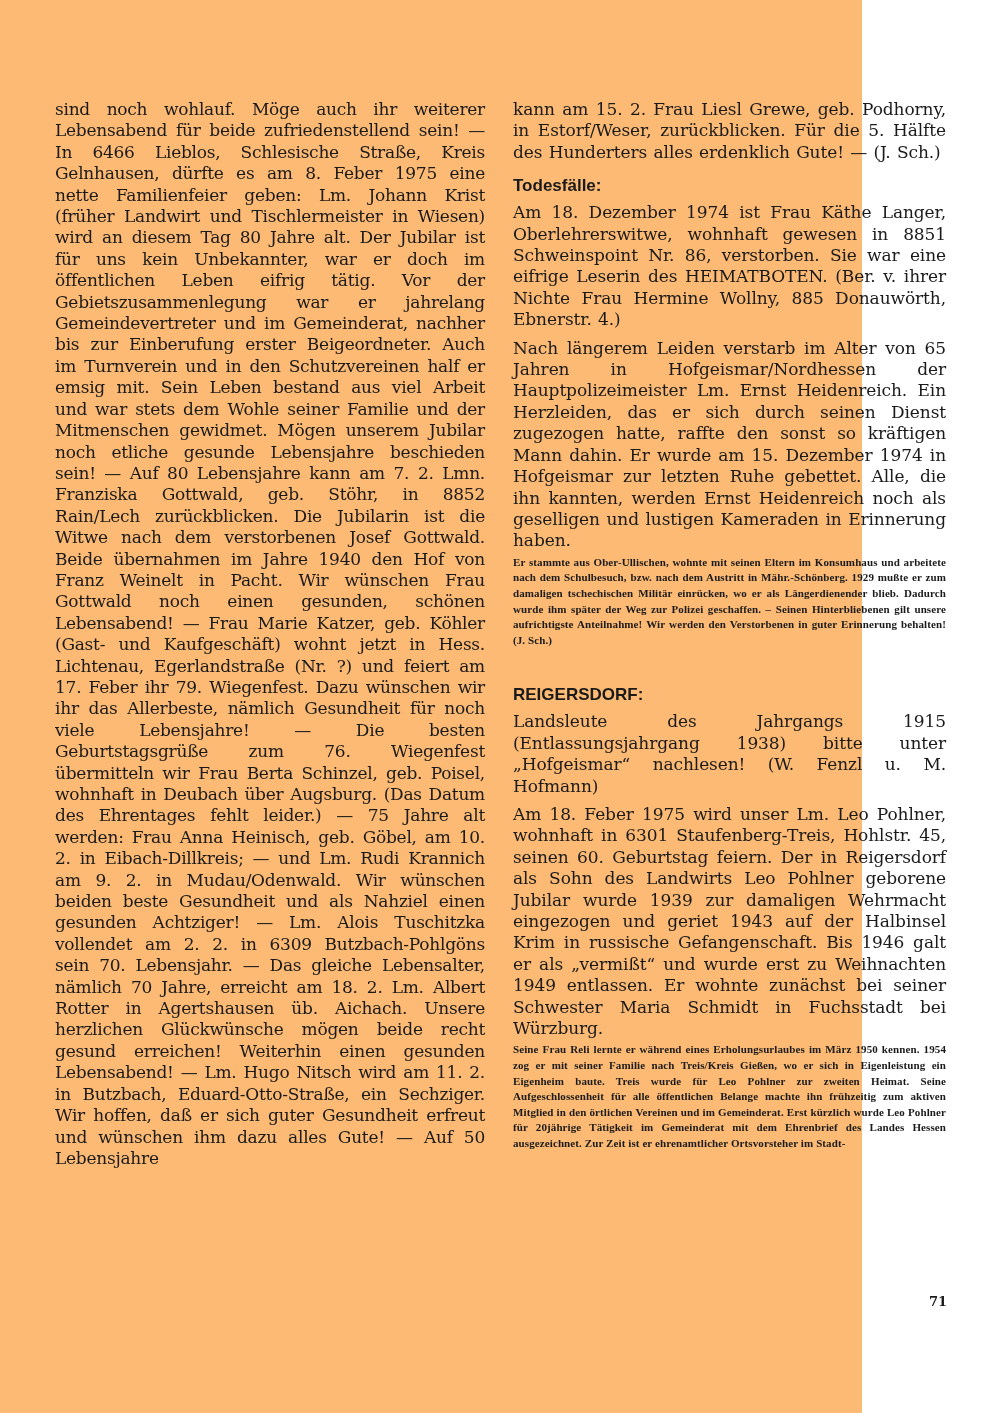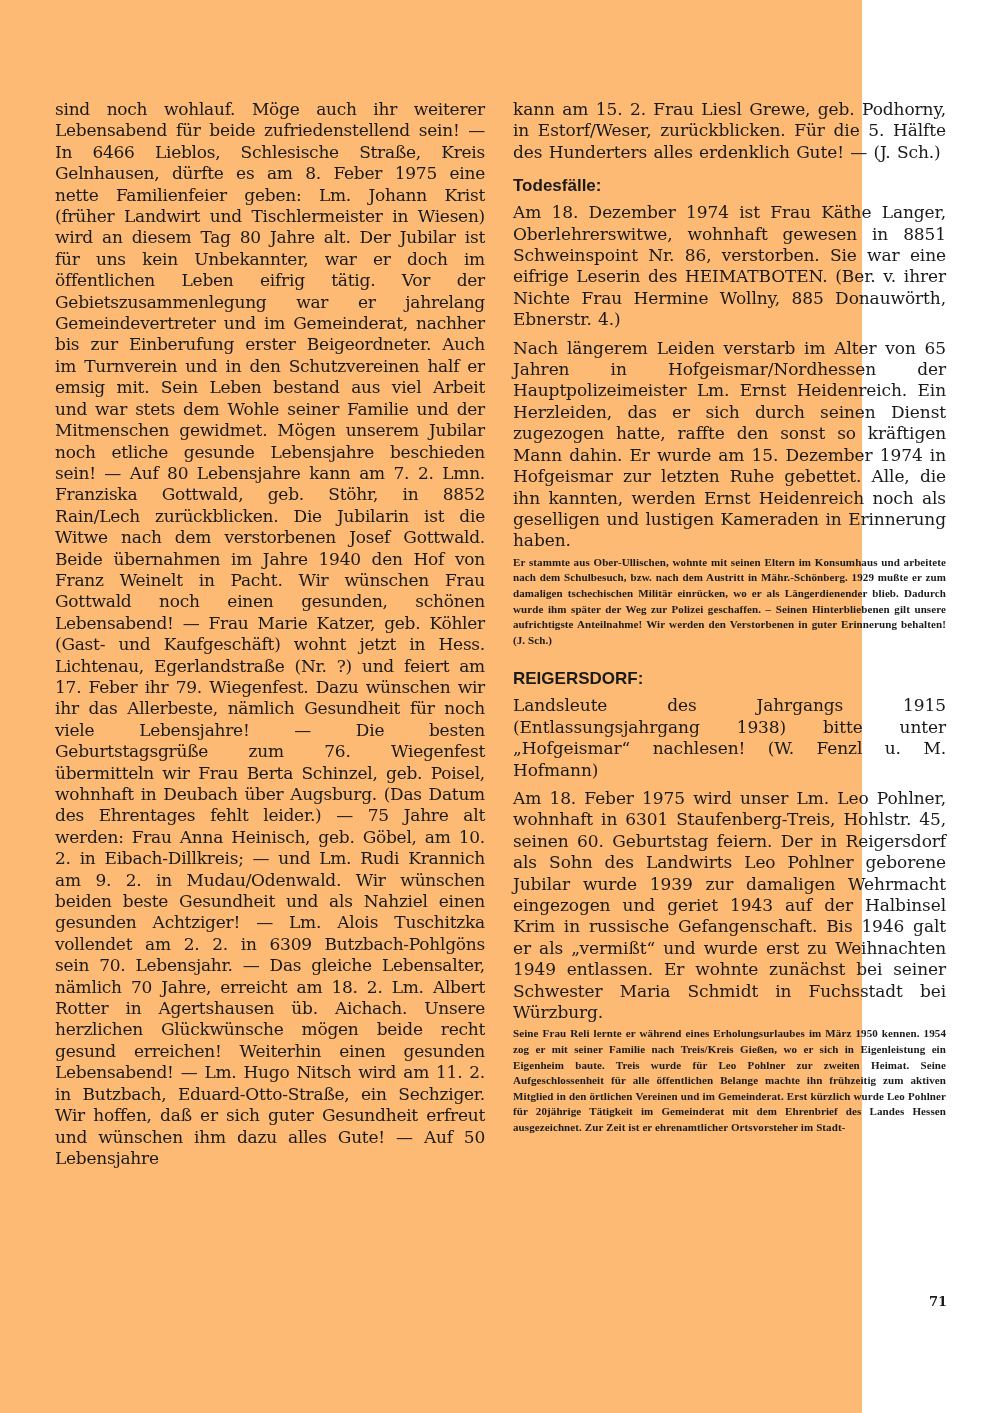--- a/index.html
+++ b/index.html
@@ -7,21 +7,21 @@
   .page { position: absolute; left: 0; top: 0; width: 862px; height: 1413px; background: #fdba74; }
   .col { position: absolute; top: 99px; font-family: "DejaVu Serif", serif; }
   .col-left { left: 55px; width: 430px; }
   .col-right { left: 513px; width: 433px; }
   .para { margin: 0; text-align: justify; hyphens: manual; }
   .para.normal { font-size: 17px; line-height: 21.4px; letter-spacing: -0.1px; word-spacing: 1px; }
   .para.small { font-family: "Liberation Serif", serif; font-size: 11px; line-height: 15.6px; font-weight: bold; letter-spacing: 0.1px; margin-top: 3px; }
   .para + .para.normal { margin-top: 7px; }
   .col-left .para.normal { letter-spacing: -0.25px; }
   .heading { margin: 12px 0 6px 0; font-size: 17px; line-height: 21px; font-weight: bold; font-family: Liberation Sans, sans-serif; }
-  .heading.region { margin-top: 20px; }
+  .heading.region { margin-top: 36px; }
   b { font-weight: normal; }
   .page-number { position: absolute; left: 929px; top: 1294px; font-family: "DejaVu Serif", serif; font-size: 13px; font-weight: bold; }
 </style>
 </head>
 <body>
 
 <div class="page">
   <div class="col col-left" id="left-col">
       <p class="para normal"><span>sind noch wohlauf. Möge auch ihr weiterer Lebensabend für beide zufriedenstellend sein! — In 6466 Lieblos, Schlesische Straße, Kreis Gelnhausen, dürfte es am 8. Feber 1975 eine nette Familienfeier geben: Lm. </span><b>Johann Krist</b><span> (früher Landwirt und Tischlermeister in Wiesen) wird an diesem Tag 80 Jahre alt. Der Jubilar ist für uns kein Unbekannter, war er doch im öffentlichen Leben eifrig tätig. Vor der Gebietszusammenlegung war er jahrelang Gemeindevertreter und im Gemeinderat, nachher bis zur Einberufung erster Beigeordneter. Auch im Turnverein und in den Schutzvereinen half er emsig mit. Sein Leben bestand aus viel Arbeit und war stets dem Wohle seiner Familie und der Mitmenschen gewidmet. Mögen unserem Jubilar noch etliche gesunde Lebensjahre beschieden sein! — Auf 80 Lebensjahre kann am 7. 2. Lmn. </span><b>Franziska Gottwald,</b><span> geb. Stöhr, in 8852 Rain/Lech zurückblicken. Die Jubilarin ist die Witwe nach dem verstorbenen Josef Gottwald. Beide übernahmen im Jahre 1940 den Hof von Franz Weinelt in Pacht. Wir wünschen Frau Gottwald noch einen gesunden, schönen Lebensabend! — Frau </span><b>Marie Katzer,</b><span> geb. Köhler (Gast- und Kaufgeschäft) wohnt jetzt in Hess. Lichtenau, Egerlandstraße (Nr. ?) und feiert am 17. Feber ihr 79. Wiegenfest. Dazu wünschen wir ihr das Allerbeste, nämlich Gesundheit für noch viele Lebensjahre! — Die besten Geburtstagsgrüße zum 76. Wiegenfest übermitteln wir Frau </span><b>Berta Schinzel,</b><span> geb. Poisel, wohnhaft in Deubach über Augsburg. (Das Datum des Ehrentages fehlt leider.) — 75 Jahre alt werden: Frau </span><b>Anna Heinisch</b><span>, geb. Göbel, am 10. 2. in Eibach-Dillkreis; — und Lm. </span><b>Rudi Krannich</b><span> am 9. 2. in Mudau/Odenwald. Wir wünschen beiden beste Gesundheit und als Nahziel einen gesunden Achtziger! — Lm. </span><b>Alois Tuschitzka</b><span> vollendet am 2. 2. in 6309 Butzbach-Pohlgöns sein 70. Lebensjahr. — Das gleiche Lebensalter, nämlich 70 Jahre, erreicht am 18. 2. Lm. </span><b>Albert Rotter</b><span> in Agertshausen üb. Aichach. Unsere herzlichen Glückwünsche mögen beide recht gesund erreichen! Weiterhin einen gesunden Lebensabend! — Lm. </span><b>Hugo Nitsch</b><span> wird am 11. 2. in Butzbach, Eduard-Otto-Straße, ein Sechziger. Wir hoffen, daß er sich guter Gesundheit erfreut und wünschen ihm dazu alles Gute! — Auf 50 Lebensjahre</span></p>
     </div>

